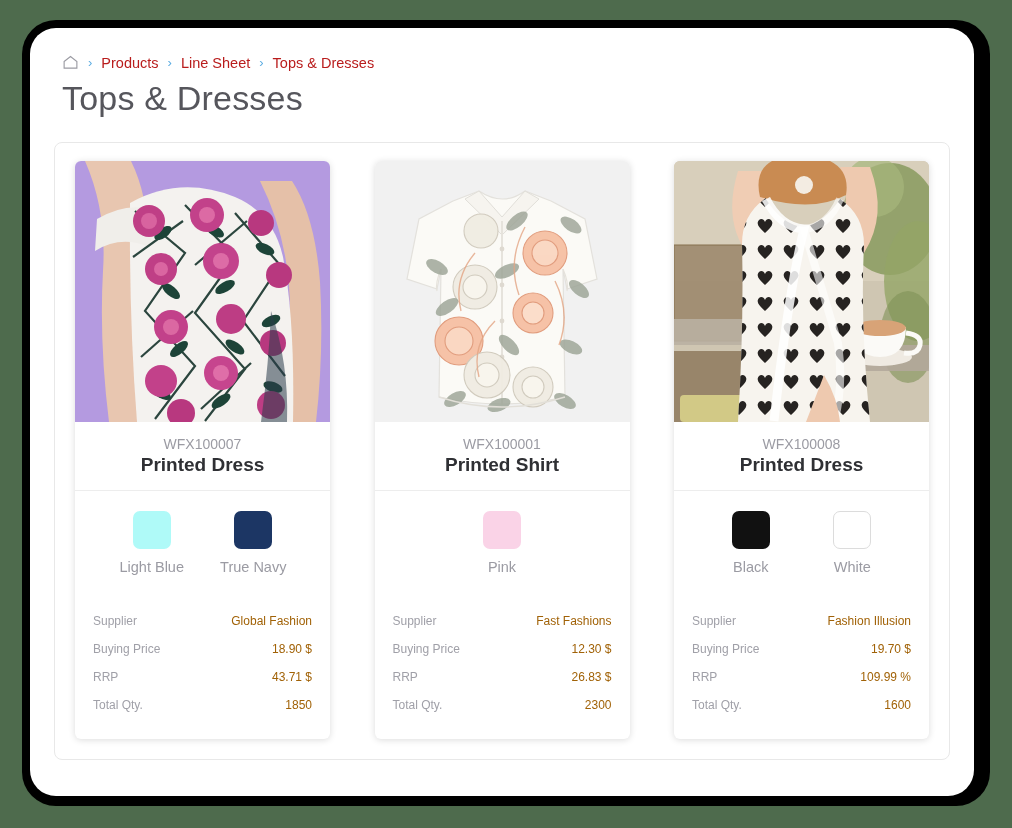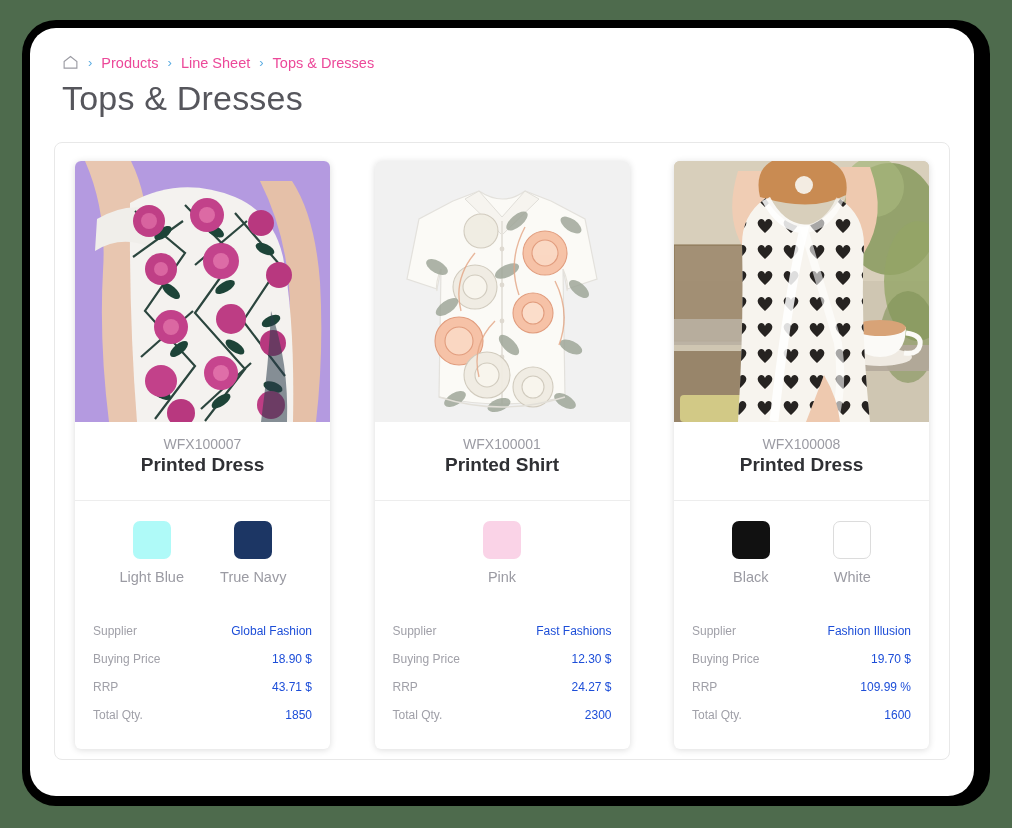--- a/index.html
+++ b/index.html
@@ -40,21 +40,21 @@
   .breadcrumb {
     display: flex;
     align-items: center;
     gap: 9px;
     padding: 26px 0 0 32px;
     font-size: 14.5px;
     color: #9b9ba3;
   }
   .home-icon { display: flex; align-items: center; }
   .crumb-sep { color: #5dade2; font-size: 13px; }
-  .crumb { color: #ec4899; font-size: 14.5px; }
+  .crumb { color: #b91c1c; font-size: 14.5px; }
 
   .page-title {
     padding: 8px 0 0 32px;
     font-size: 34px;
     font-weight: 300;
     color: #56565c;
     letter-spacing: 0.2px;
   }
 
   
@@ -85,21 +85,21 @@
 
   .card-image {
     width: 100%;
     height: 261px;
     position: relative;
     overflow: hidden;
   }
   .card-image svg { display: block; width: 100%; height: 100%; }
 
   .card-head {
-    padding: 14px 10px 24px 10px;
+    padding: 14px 10px 14px 10px;
     text-align: center;
     border-bottom: 1px solid #ededed;
   }
   .sku {
     font-size: 14px;
     color: #9b9ba3;
     margin-bottom: 2px;
   }
   .product-name {
     font-size: 19px;
@@ -127,21 +127,21 @@
 
   .details { padding: 16px 18px 20px 18px; }
   .detail-row {
     display: flex;
     justify-content: space-between;
     align-items: baseline;
     padding: 7px 0;
     font-size: 12px;
   }
   .detail-label { color: #a0a0a8; }
-  .detail-value { color: #1d4ed8; font-weight: 400; }
+  .detail-value { color: #a16207; font-weight: 400; }
 </style>
 </head>
 <body>
 
 <div class="device-frame">
   <div class="page">
 
     <div class="breadcrumb">
       <span class="home-icon">
         <svg width="17" height="17" viewBox="0 0 24 24" fill="none" stroke="#9b9ba3" stroke-width="1.6">
@@ -334,21 +334,21 @@
             <div class="detail-row">
               <span class="detail-label">Supplier</span>
               <span class="detail-value">Fast Fashions</span>
             </div>
             <div class="detail-row">
               <span class="detail-label">Buying Price</span>
               <span class="detail-value">12.30 $</span>
             </div>
             <div class="detail-row">
               <span class="detail-label">RRP</span>
-              <span class="detail-value">24.27 $</span>
+              <span class="detail-value">26.83 $</span>
             </div>
             <div class="detail-row">
               <span class="detail-label">Total Qty.</span>
               <span class="detail-value">2300</span>
             </div>
           </div>
         </div>
 
         <div class="card">
           <div class="card-image">

